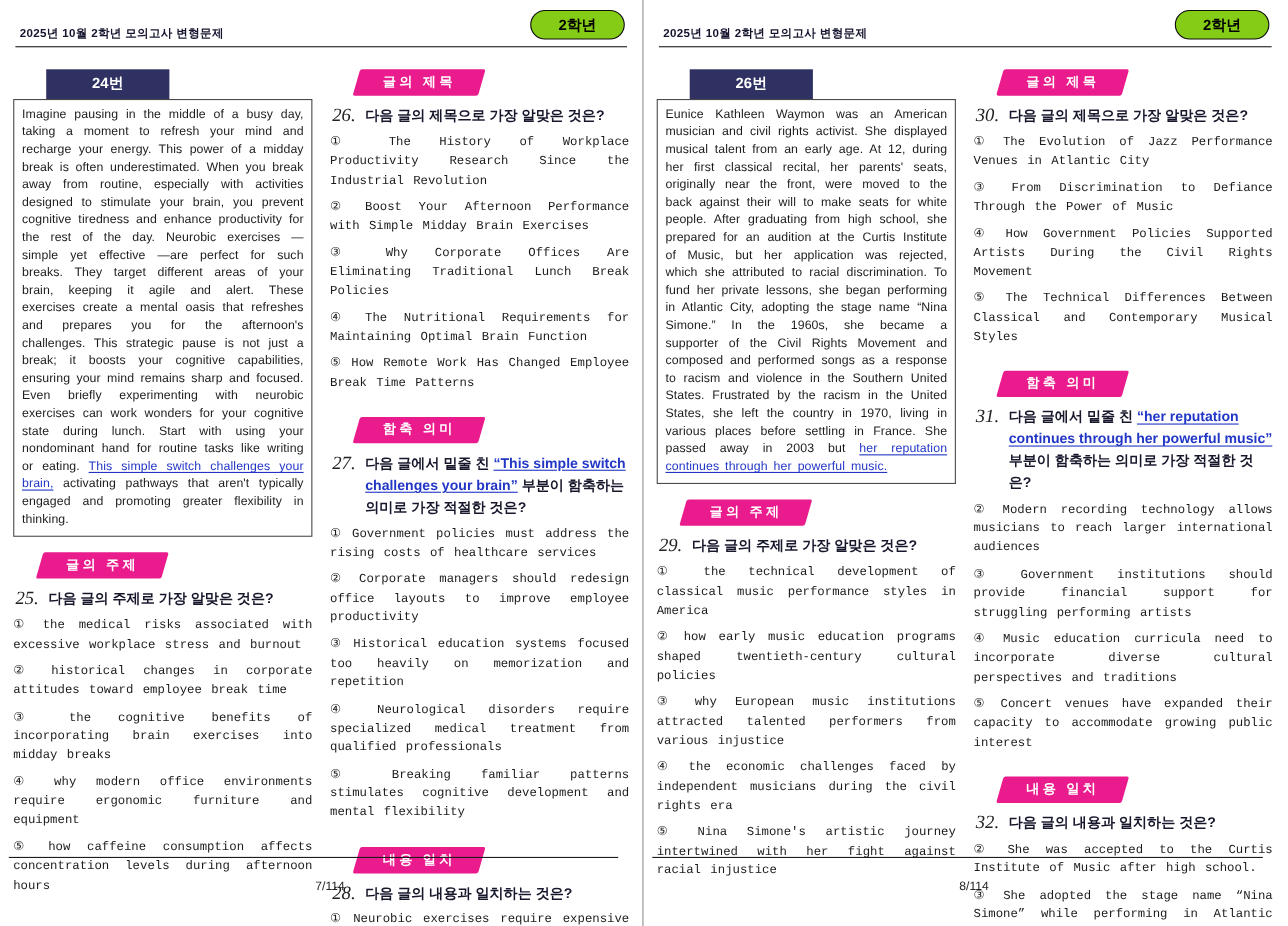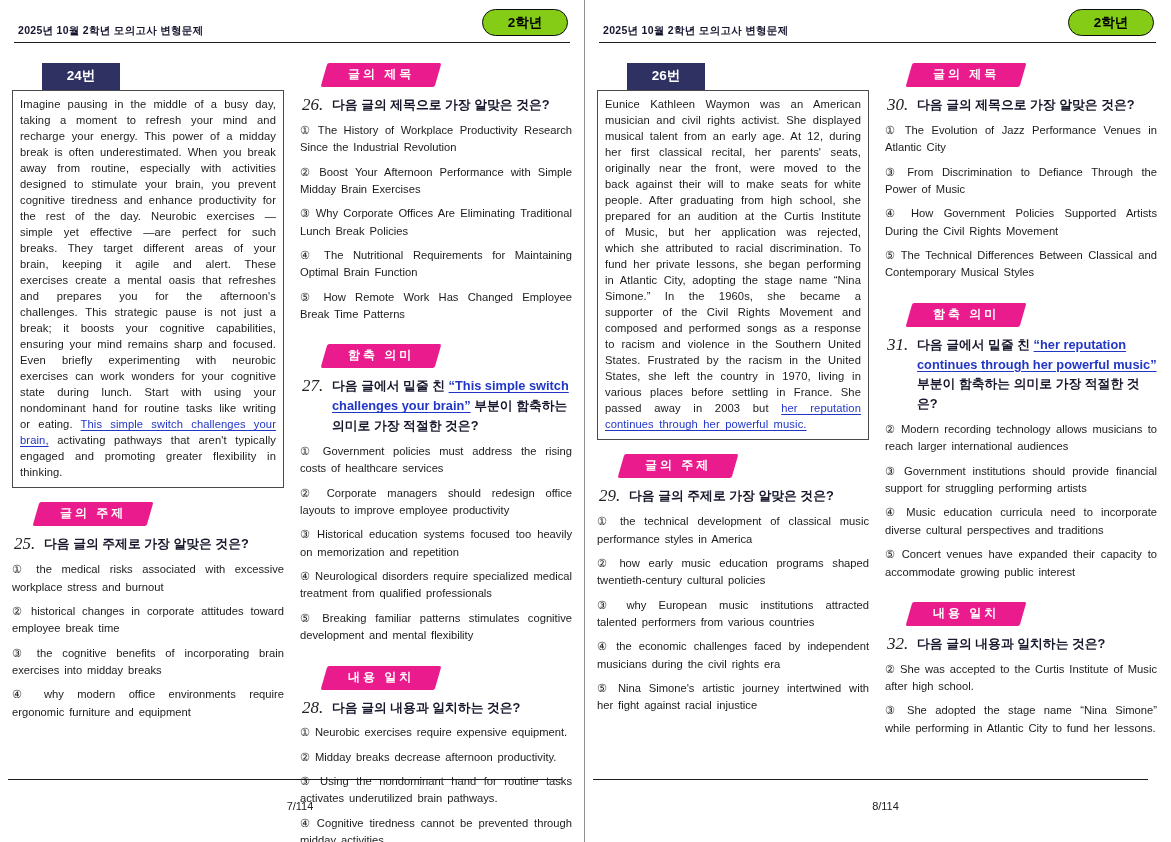--- a/index.html
+++ b/index.html
@@ -8,32 +8,32 @@
   .page{position:relative;width:585px;height:842px;box-sizing:border-box;padding:8px 10px 0 10px;overflow:hidden;}
   .page.left{border-right:1px solid #8f8f8f;}
   
   .hdr{position:relative;height:34px;margin:0 4px 0 4px;border-bottom:1.6px solid #1c1c1c;}
   .hdr-title{position:absolute;left:4px;bottom:4px;font-size:10.5px;font-weight:bold;color:#14142e;letter-spacing:0.3px;}
   .grade-pill{position:absolute;right:2px;top:1px;width:84px;height:25px;border:1.7px solid #0d0d0d;border-radius:14px;display:flex;align-items:center;justify-content:center;font-weight:bold;font-size:13.5px;color:#000;background:#84cc16;}
   
   .cols{display:flex;gap:16px;margin-top:20px;padding:0 2px;}
   .col{width:272px;box-sizing:border-box;}
   
-  .numbadge{width:78px;margin-left:30px;background:#2e3161;color:#fff;text-align:center;font-weight:bold;font-size:13.5px;padding:4px 0 5px;box-sizing:border-box;}
+  .numbadge{width:112px;margin-left:30px;background:#2e3161;color:#fff;text-align:center;font-weight:bold;font-size:13.5px;padding:4px 0 5px;box-sizing:border-box;}
   
   .pbox{border:1.4px solid #4a4a4a;padding:5px 7px 7px;font-size:11.2px;line-height:1.43;text-align:justify;color:#1b1b1b;word-spacing:2.2px;letter-spacing:0.1px;}
   .blue{color:#2236c6;text-decoration:underline;text-underline-offset:2px;}
   
   .tag{display:inline-block;position:relative;margin:14px 0 4px 24px;padding:3px 24px 4px;color:#fff;font-weight:bold;font-size:12px;letter-spacing:3px;}
   .tag::before{content:"";position:absolute;top:0;left:0;right:0;bottom:0;background:#ea1b8d;transform:skewX(-16deg);border-radius:2px;}
   .tag span{position:relative;}
   
   .qhead{position:relative;padding-left:32px;font-size:12.8px;font-weight:bold;color:#17172c;line-height:1.55;margin:4px 0 4px;}
   .qnum{position:absolute;left:2px;top:-3px;font-family:"Liberation Serif",serif;font-style:italic;font-weight:normal;font-size:17px;color:#222;}
-  .opt{font-size:11.2px;line-height:1.55;text-align:justify;margin:7px 0;color:#1b1b1b;word-spacing:1.8px;}
+  .opt{font-size:11.2px;line-height:1.55;text-align:justify;margin:7px 0;color:#1b1b1b;word-spacing:1.8px;font-family:Liberation Mono, monospace;}
   
   .pfoot-rule{position:absolute;left:8px;right:22px;bottom:62px;border-top:1.5px solid #1c1c1c;}
   .pfoot{position:absolute;left:16px;right:0;bottom:30px;text-align:center;font-size:11px;color:#222;}
 </style>
 </head>
 <body>
 
 <div class="sheet">
 
   <div class="page left">
@@ -50,20 +50,21 @@
         <div class="tag"><span>글의 주제</span></div>
         <div>
           <div class="qhead">
             <span class="qnum">25.</span>
             <span>다음 글의 주제로 가장 알맞은 것은?</span>
           </div>
           <p class="opt">① the medical risks associated with excessive workplace stress and burnout</p>
           <p class="opt">② historical changes in corporate attitudes toward employee break time</p>
           <p class="opt">③ the cognitive benefits of incorporating brain exercises into midday breaks</p>
           <p class="opt">④ why modern office environments require ergonomic furniture and equipment</p>
+          <p class="opt">⑤ how caffeine consumption affects concentration levels during afternoon hours</p>
         </div>
       </div>
       <div class="col">
         <div class="tag" style="margin-top:0;"><span>글의 제목</span></div>
         <div>
           <div class="qhead">
             <span class="qnum">26.</span>
             <span>다음 글의 제목으로 가장 알맞은 것은?</span>
           </div>
           <p class="opt">① The History of Workplace Productivity Research Since the Industrial Revolution</p>
@@ -114,21 +115,21 @@
           <span>Eunice Kathleen Waymon was an American musician and civil rights activist. She displayed musical talent from an early age. At 12, during her first classical recital, her parents' seats, originally near the front, were moved to the back against their will to make seats for white people. After graduating from high school, she prepared for an audition at the Curtis Institute of Music, but her application was rejected, which she attributed to racial discrimination. To fund her private lessons, she began performing in Atlantic City, adopting the stage name “Nina Simone.” In the 1960s, she became a supporter of the Civil Rights Movement and composed and performed songs as a response to racism and violence in the Southern United States. Frustrated by the racism in the United States, she left the country in 1970, living in various places before settling in France. She passed away in 2003 but </span><span class="blue">her reputation continues through her powerful music.</span><span></span>
         </div>
         <div class="tag"><span>글의 주제</span></div>
         <div>
           <div class="qhead">
             <span class="qnum">29.</span>
             <span>다음 글의 주제로 가장 알맞은 것은?</span>
           </div>
           <p class="opt">① the technical development of classical music performance styles in America</p>
           <p class="opt">② how early music education programs shaped twentieth-century cultural policies</p>
-          <p class="opt">③ why European music institutions attracted talented performers from various countries</p>
+          <p class="opt">③ why European music institutions attracted talented performers from various injustice</p>
           <p class="opt">④ the economic challenges faced by independent musicians during the civil rights era</p>
           <p class="opt">⑤ Nina Simone's artistic journey intertwined with her fight against racial injustice</p>
         </div>
       </div>
       <div class="col">
         <div class="tag" style="margin-top:0;"><span>글의 제목</span></div>
         <div>
           <div class="qhead">
             <span class="qnum">30.</span>
             <span>다음 글의 제목으로 가장 알맞은 것은?</span>

